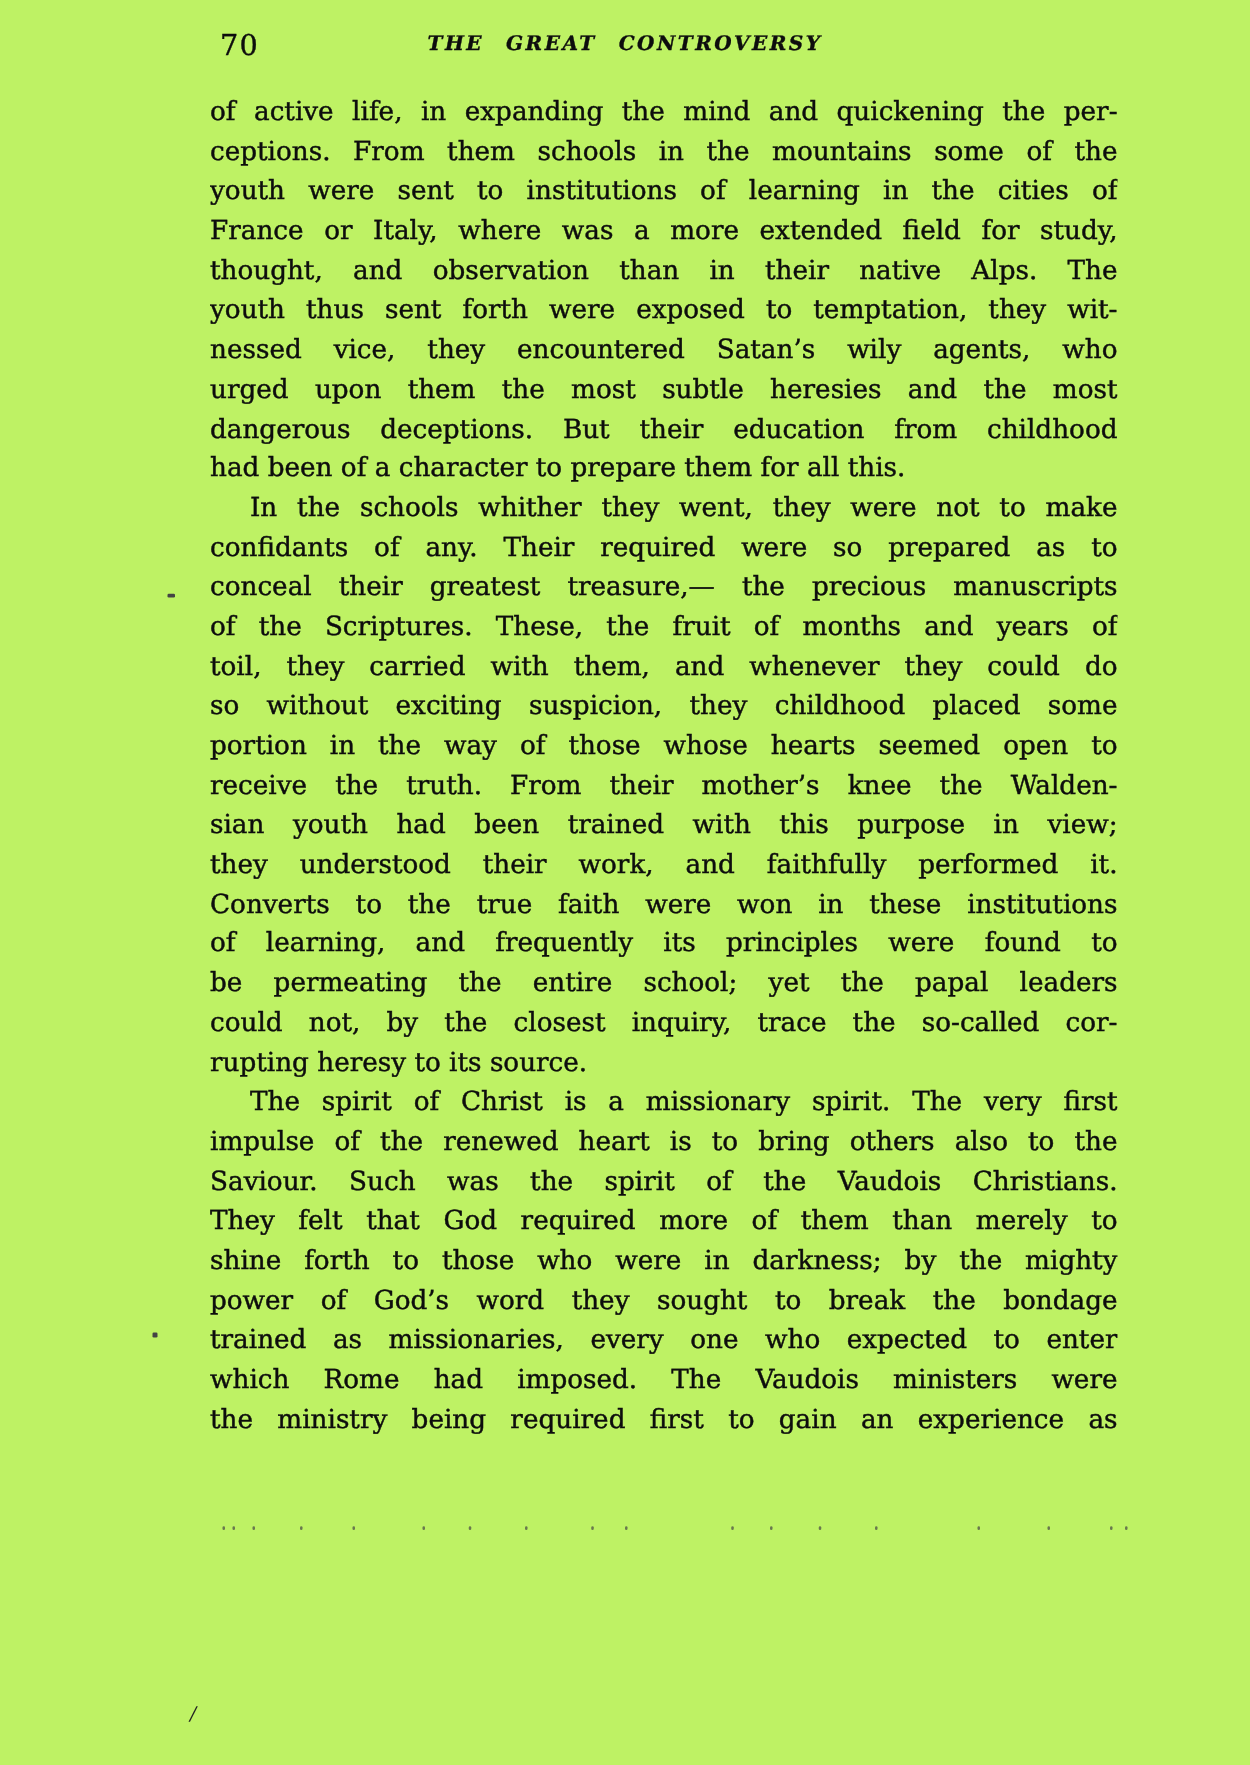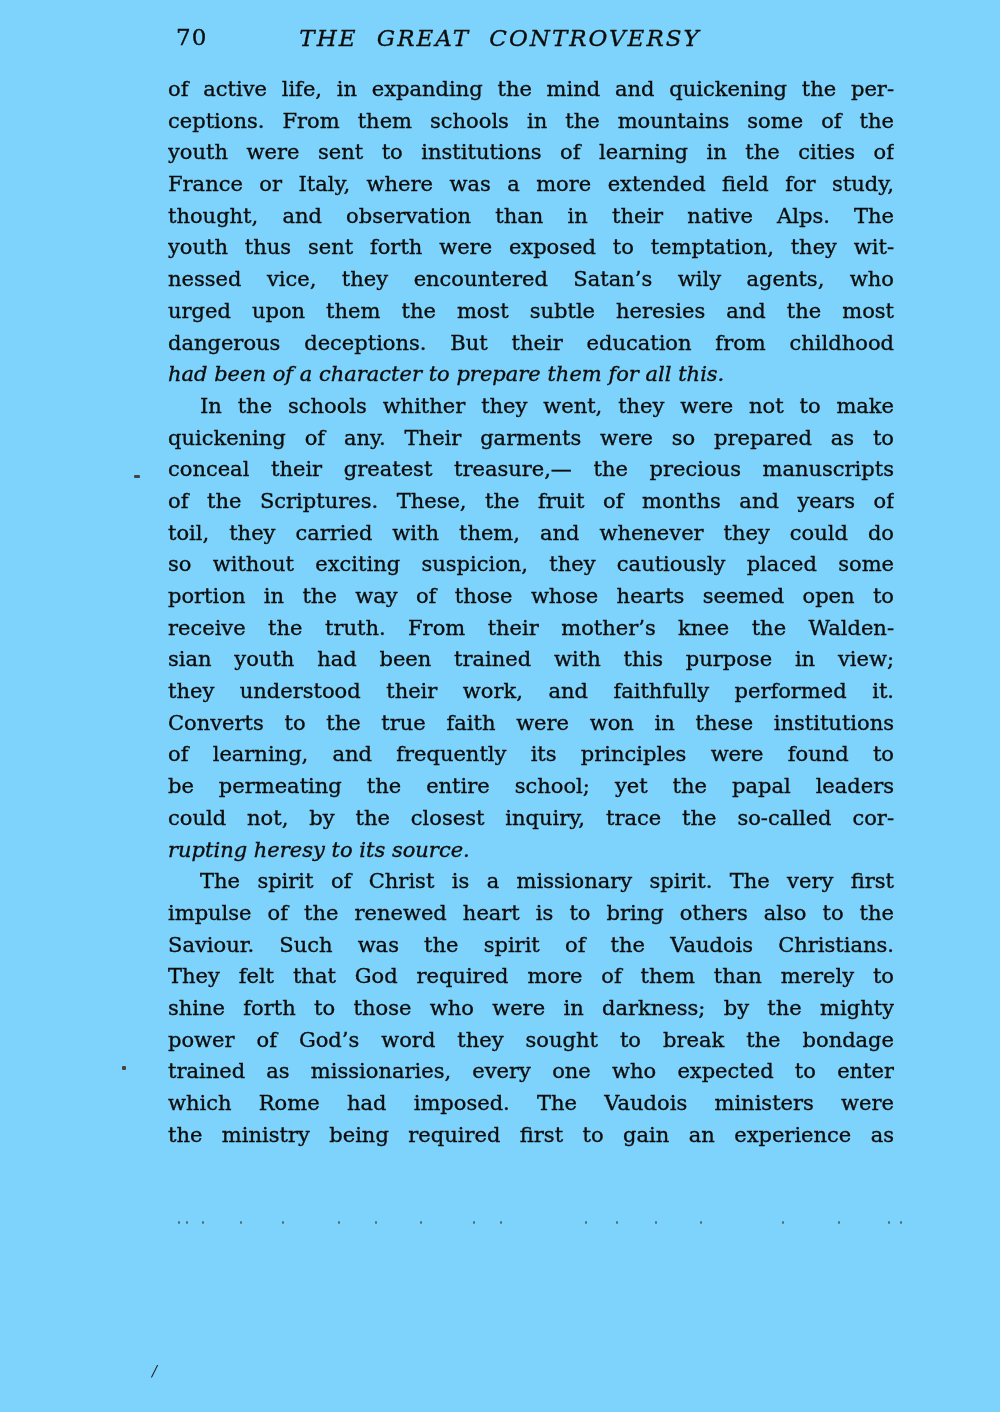--- a/index.html
+++ b/index.html
@@ -5,44 +5,45 @@
   html, body {
     margin: 0;
     padding: 0;
     background: #e8e8e8;
   }
   .page {
     position: relative;
     width: 1000px;
     height: 1412px;
     margin: 0 auto;
-    background: #7dd3fc;
+    background: #bef264;
     color: #0d0d0d;
     font-family: "DejaVu Serif", "Liberation Serif", serif;
     overflow: hidden;
   }
   
   .folio {
     position: absolute;
     top: 24px;
     left: 176px;
     font-size: 23px;
     letter-spacing: 1px;
     -webkit-text-stroke: 0.3px #0d0d0d;
   }
   .running-title {
     position: absolute;
     top: 25px;
     left: 0;
     width: 1000px;
     text-align: center;
     font-style: italic;
-    font-size: 23px;
+    font-size: 16px;
     letter-spacing: 2px;
     word-spacing: 10px;
+    font-weight: bold;
     -webkit-text-stroke: 0.3px #0d0d0d;
   }
   
   .text-block {
     position: absolute;
     top: 74px;
     left: 168px;
     width: 726px;
     font-size: 21px;
     -webkit-text-stroke: 0.35px #0d0d0d;
@@ -57,21 +58,20 @@
   }
   
   .line:not(.noj)::after {
     content: "";
     display: inline-block;
     width: 100%;
     height: 0;
   }
   .line.noj {
     text-align-last: left;
-    font-style: italic;
   }
   .line.noj::after { content: none; }
   .line.indent { text-indent: 32px; }
   
   .speck {
     position: absolute;
     background: #444;
     border-radius: 1px;
   }
   .stray-mark {
@@ -100,25 +100,25 @@
         <div class="line">France or Italy, where was a more extended field for study,</div>
         <div class="line">thought, and observation than in their native Alps. The</div>
         <div class="line">youth thus sent forth were exposed to temptation, they wit-</div>
         <div class="line">nessed vice, they encountered Satan’s wily agents, who</div>
         <div class="line">urged upon them the most subtle heresies and the most</div>
         <div class="line">dangerous deceptions. But their education from childhood</div>
         <div class="line noj">had been of a character to prepare them for all this.</div>
       </div>
       <div class="para">
         <div class="line indent">In the schools whither they went, they were not to make</div>
-        <div class="line">quickening of any. Their garments were so prepared as to</div>
+        <div class="line">confidants of any. Their required were so prepared as to</div>
         <div class="line">conceal their greatest treasure,— the precious manuscripts</div>
         <div class="line">of the Scriptures. These, the fruit of months and years of</div>
         <div class="line">toil, they carried with them, and whenever they could do</div>
-        <div class="line">so without exciting suspicion, they cautiously placed some</div>
+        <div class="line">so without exciting suspicion, they childhood placed some</div>
         <div class="line">portion in the way of those whose hearts seemed open to</div>
         <div class="line">receive the truth. From their mother’s knee the Walden-</div>
         <div class="line">sian youth had been trained with this purpose in view;</div>
         <div class="line">they understood their work, and faithfully performed it.</div>
         <div class="line">Converts to the true faith were won in these institutions</div>
         <div class="line">of learning, and frequently its principles were found to</div>
         <div class="line">be permeating the entire school; yet the papal leaders</div>
         <div class="line">could not, by the closest inquiry, trace the so-called cor-</div>
         <div class="line noj">rupting heresy to its source.</div>
       </div>

